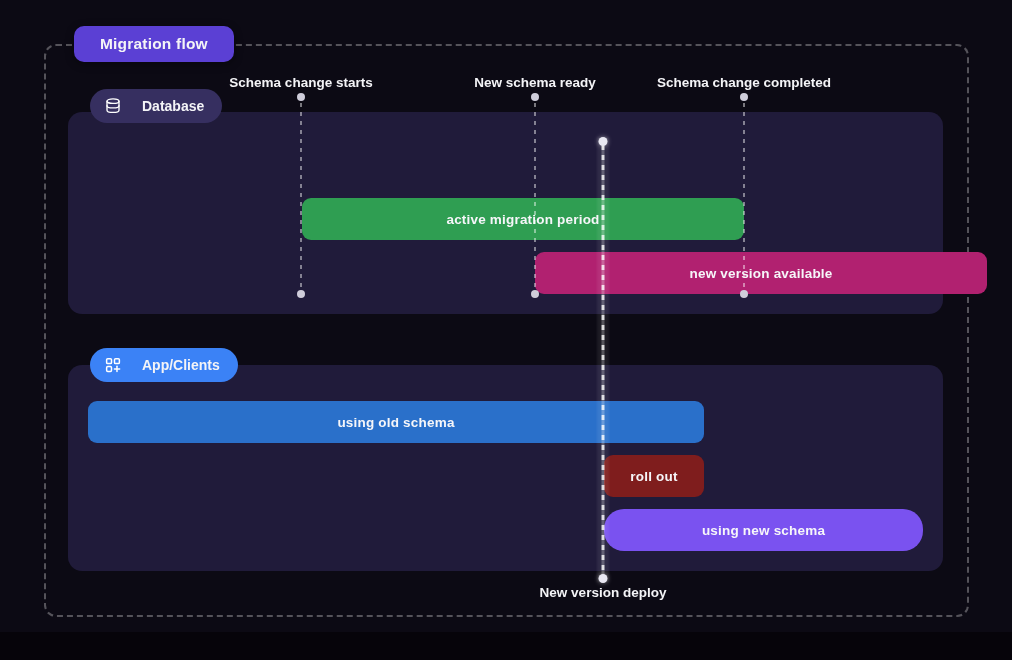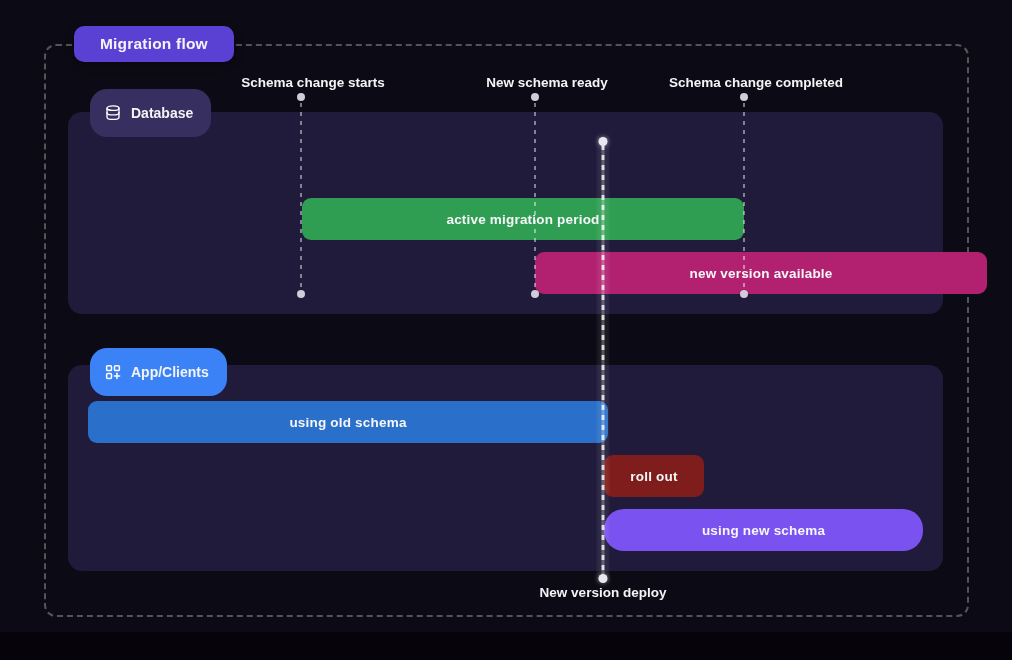--- a/index.html
+++ b/index.html
@@ -23,44 +23,44 @@
     z-index:6;
   }
   .panel{
     position:absolute;left:68px;width:875px;
     border-radius:14px;
     z-index:1;
   }
   .panel-db{top:112px;height:202px;}
   .panel-app{top:365px;height:206px;}
   .section-badge{
-    position:absolute;height:48px;border-radius:17px;
-    display:flex;align-items:center;gap:9px;padding:0 18px 0 14px;
+    position:absolute;height:34px;border-radius:17px;
+    display:flex;align-items:center;gap:20px;padding:0 18px 0 14px;
     font-size:14px;font-weight:700;
     z-index:5;
   }
   .badge-db{left:90px;top:89px;}
   .badge-app{left:90px;top:348px;}
   .section-badge svg{display:block;}
   .bar{
     position:absolute;height:42px;border-radius:9px;
     display:flex;align-items:center;justify-content:center;
     font-size:13.5px;font-weight:700;letter-spacing:0.2px;
     color:#f6f6f9;z-index:2;
   }
   .bar-old      {left:88px;  top:144px; width:656px;}
   .bar-active   {left:302px; top:198px; width:442px;}
   .bar-newver   {left:535px; top:252px; width:452px;}
-  .bar-usingold {left:88px;  top:401px; width:520px;}
+  .bar-usingold {left:88px;  top:401px; width:616px;}
   .bar-rollout  {left:604px; top:455px; width:100px;}
   .bar-usingnew {left:604px; top:509px; width:319px;}
   .milestone{position:absolute;top:75px;width:0;z-index:4;}
   .ms-1{left:301px;} .ms-2{left:535px;} .ms-3{left:744px;}
   .m-label{
-    position:absolute;top:0;left:12px;transform:translateX(-50%);
+    position:absolute;top:0;left:0;transform:translateX(-50%);
     white-space:nowrap;font-size:13.5px;font-weight:700;
   }
   .m-dot{
     position:absolute;left:0;transform:translateX(-50%);
     width:8px;height:8px;border-radius:50%;background:#cfcdda;
   }
   .m-dot-top{top:18px;}
   .m-dot-bottom{top:215px;}
   .m-line{
     position:absolute;left:0;transform:translateX(-50%);

